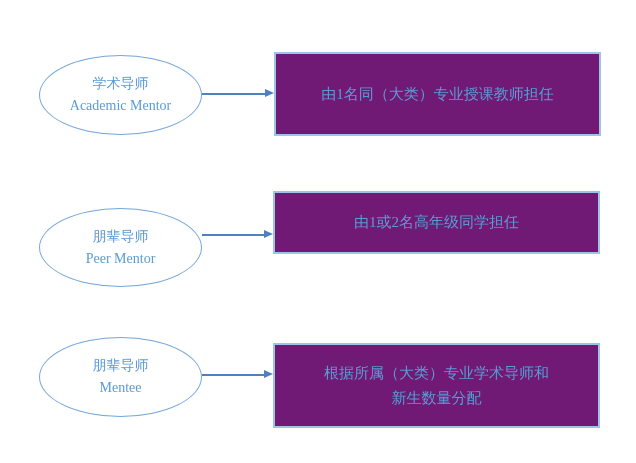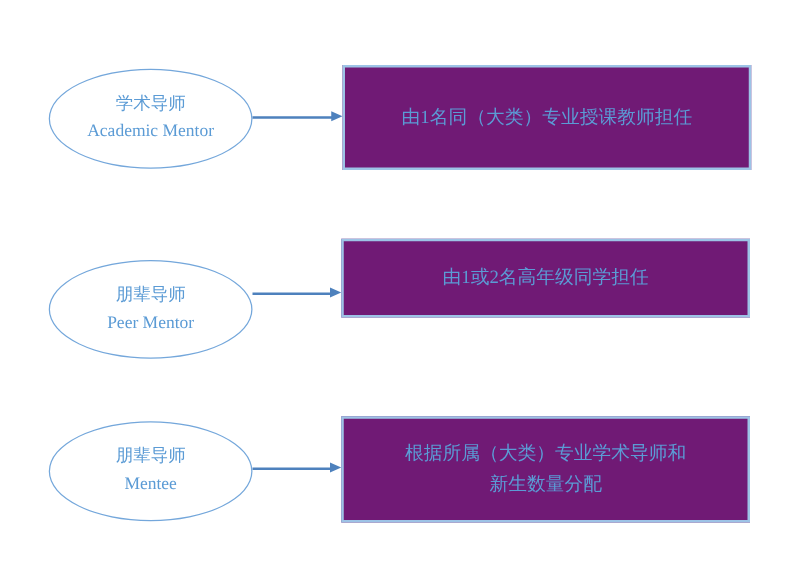--- a/index.html
+++ b/index.html
@@ -30,21 +30,21 @@
   
   .box{
     position:absolute;left:273px;width:327px;
     box-sizing:border-box;
     border:2px solid var(--box-border,#9DC3E6);
     display:flex;align-items:center;justify-content:center;
     text-align:center;background:#701a75;
   }
   .r1.box{left:274px;top:52px;height:84px;}
   .r2.box{top:191px;height:63px;}
-  .r3.box{top:333px;height:85px;}
+  .r3.box{top:343px;height:85px;}
   .btext{
     white-space:pre-line;
     color:var(--text,#5B9BD5);
     font-size:15px;line-height:25px;
     padding:0 14px;
   }
   
   .arrow-line{
     position:absolute;left:202px;width:64px;height:1.5px;
     background:var(--arrow,#4E81BD);

